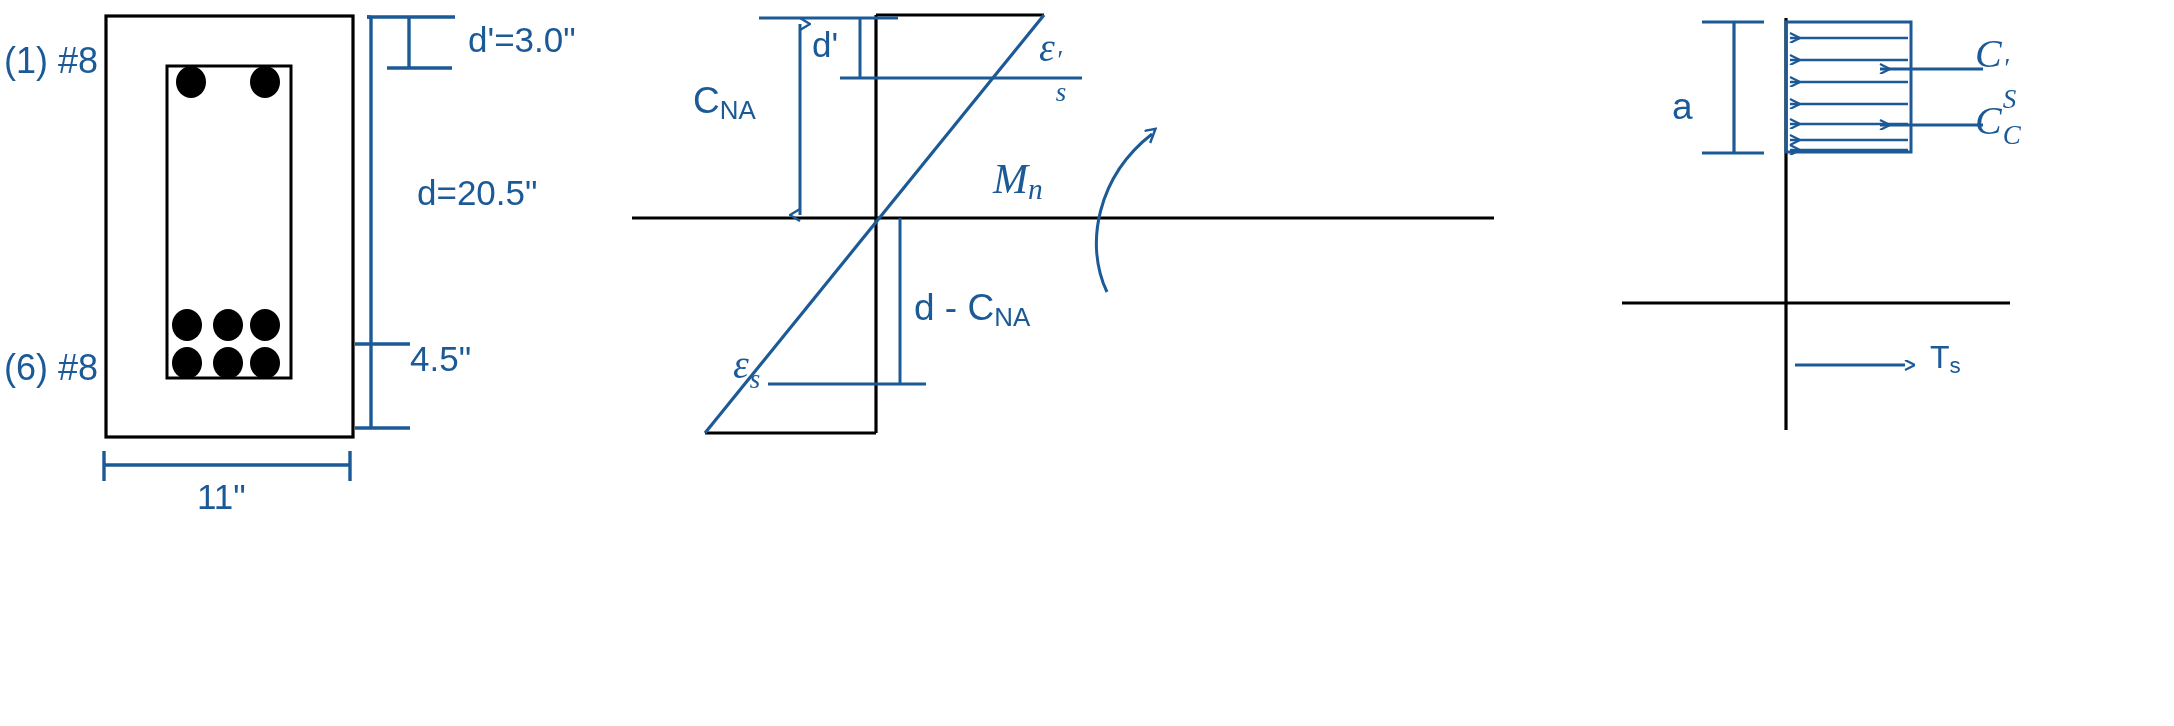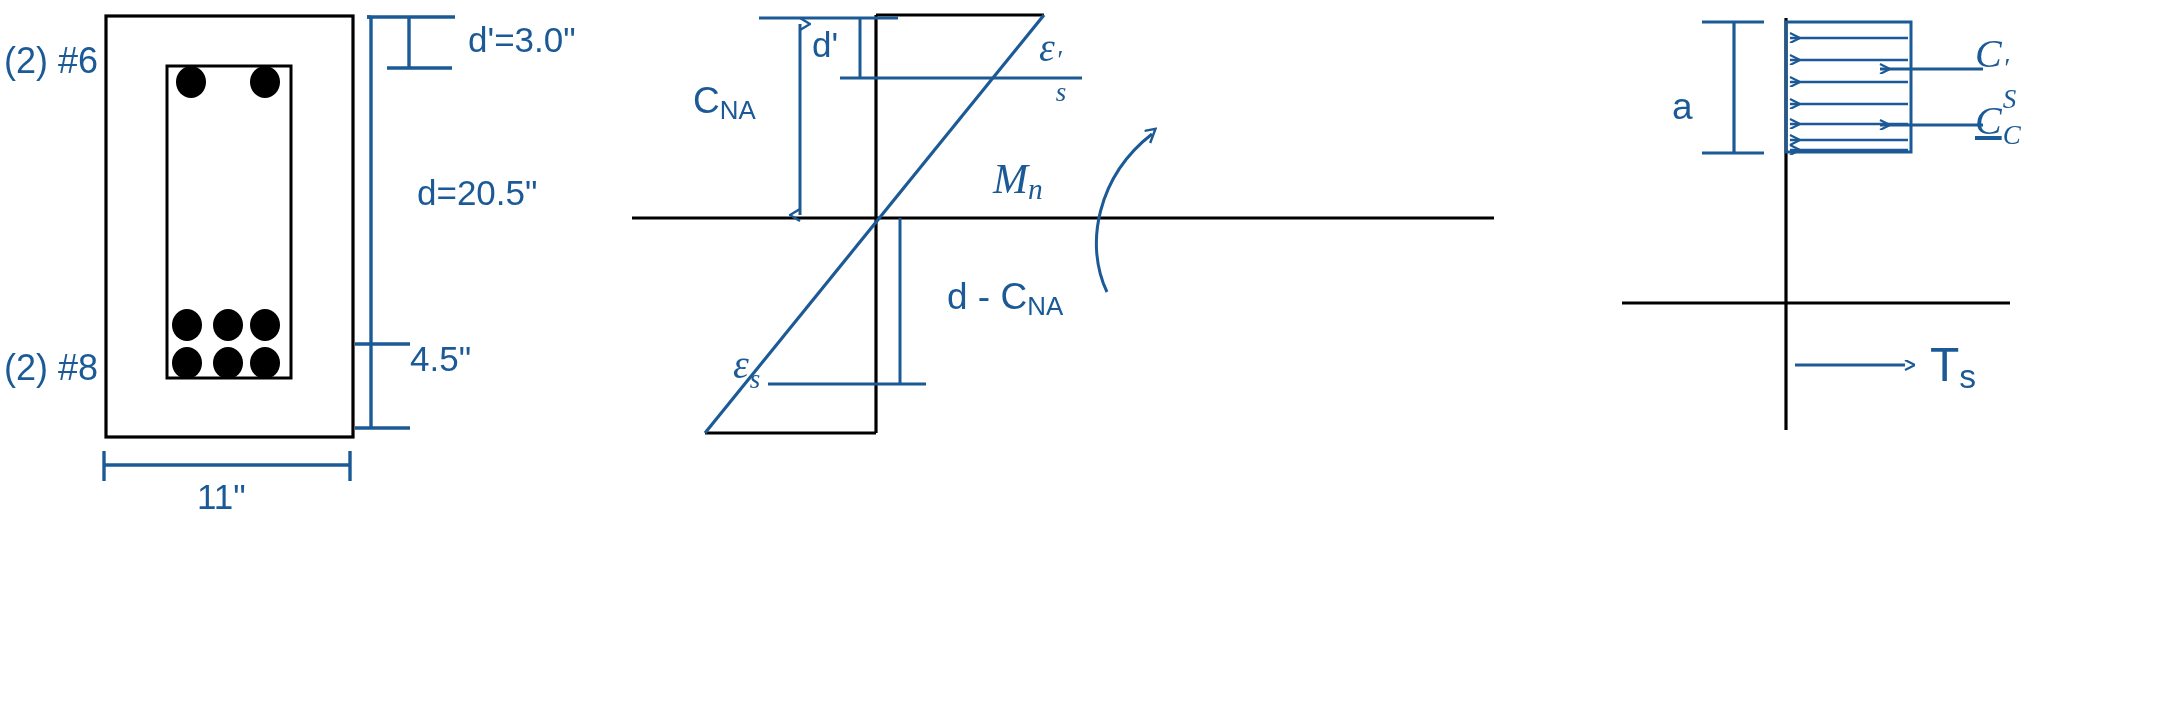--- a/index.html
+++ b/index.html
@@ -147,23 +147,23 @@
 
     <g>
       <line x1="1983" y1="125" x2="1880" y2="125" stroke="#1b5a96" stroke-width="3" marker-end="url(#ahL)"></line>
     </g>
 
     <g>
       <line x1="1795" y1="365" x2="1905" y2="365" stroke="#1b5a96" stroke-width="3" marker-end="url(#ahR)"></line>
     </g>
   </svg>
 
-  <div class="lbl" style="left:4px;top:43px;font-size:36px;">(2) #6</div>
-
-  <div class="lbl" style="left:4px;top:350px;font-size:36px;">(2) #8</div>
+  <div class="lbl" style="left:4px;top:43px;font-size:36px;">(1) #8</div>
+
+  <div class="lbl" style="left:4px;top:350px;font-size:36px;">(6) #8</div>
 
   <div class="lbl" style="left:468px;top:22px;font-size:35px;">d'=3.0"</div>
 
   <div class="lbl" style="left:417px;top:175px;font-size:35px;">d=20.5"</div>
 
   <div class="lbl" style="left:410px;top:341px;font-size:35px;">4.5"</div>
 
   <div class="lbl" style="left:197px;top:479px;font-size:35px;">11"</div>
 
   <div class="lbl" style="left:693px;top:82px;font-size:37px;">
@@ -176,38 +176,38 @@
     <span class="ital">ε</span><span style="display:inline-block;position:relative;width:0;">
       <span class="ital" style="position:absolute;left:1px;top:-14px;font-size:27px;">′</span>
       <span class="ital" style="position:absolute;left:1px;top:18px;font-size:27px;">s</span>
     </span>
   </div>
 
   <div class="lbl" style="left:733px;top:344px;font-size:40px;">
     <span class="ital">ε</span><span class="ital" style="font-size:27px;position:relative;top:10px;left:1px;">s</span>
   </div>
 
-  <div class="lbl" style="left:914px;top:278px;font-size:37px;margin-left:33px;">
+  <div class="lbl" style="left:914px;top:289px;font-size:37px;">
     <span>d - C</span><span class="sub">NA</span>
   </div>
 
   <div class="lbl" style="left:993px;top:158px;font-size:42px;font-style:italic;">
     <span style="font-family:'Liberation Serif',serif;">M</span><span class="sub" style="font-family:'Liberation Serif',serif;">n</span>
   </div>
 
   <div class="lbl" style="left:1672px;top:88px;font-size:37px;">a</div>
 
   <div class="lbl" style="left:1975px;top:33px;font-size:40px;">
     <span class="ital">C</span><span style="display:inline-block;position:relative;width:0;">
       <span class="ital" style="position:absolute;left:1px;top:-12px;font-size:27px;">′</span>
       <span class="ital" style="position:absolute;left:1px;top:19px;font-size:27px;">S</span>
     </span>
   </div>
 
-  <div class="lbl" style="left:1975px;top:100px;font-size:40px;text-decoration:underline;">
+  <div class="lbl" style="left:1975px;top:100px;font-size:40px;">
     <span class="ital">C</span><span class="ital" style="font-size:27px;position:relative;top:10px;left:1px;">C</span>
   </div>
 
-  <div class="lbl" style="left:1930px;top:341px;font-size:48px;">
+  <div class="lbl" style="left:1930px;top:341px;font-size:32px;">
     <span>T</span><span class="sub">s</span>
   </div>
 
 </div>
 
 </body></html>

